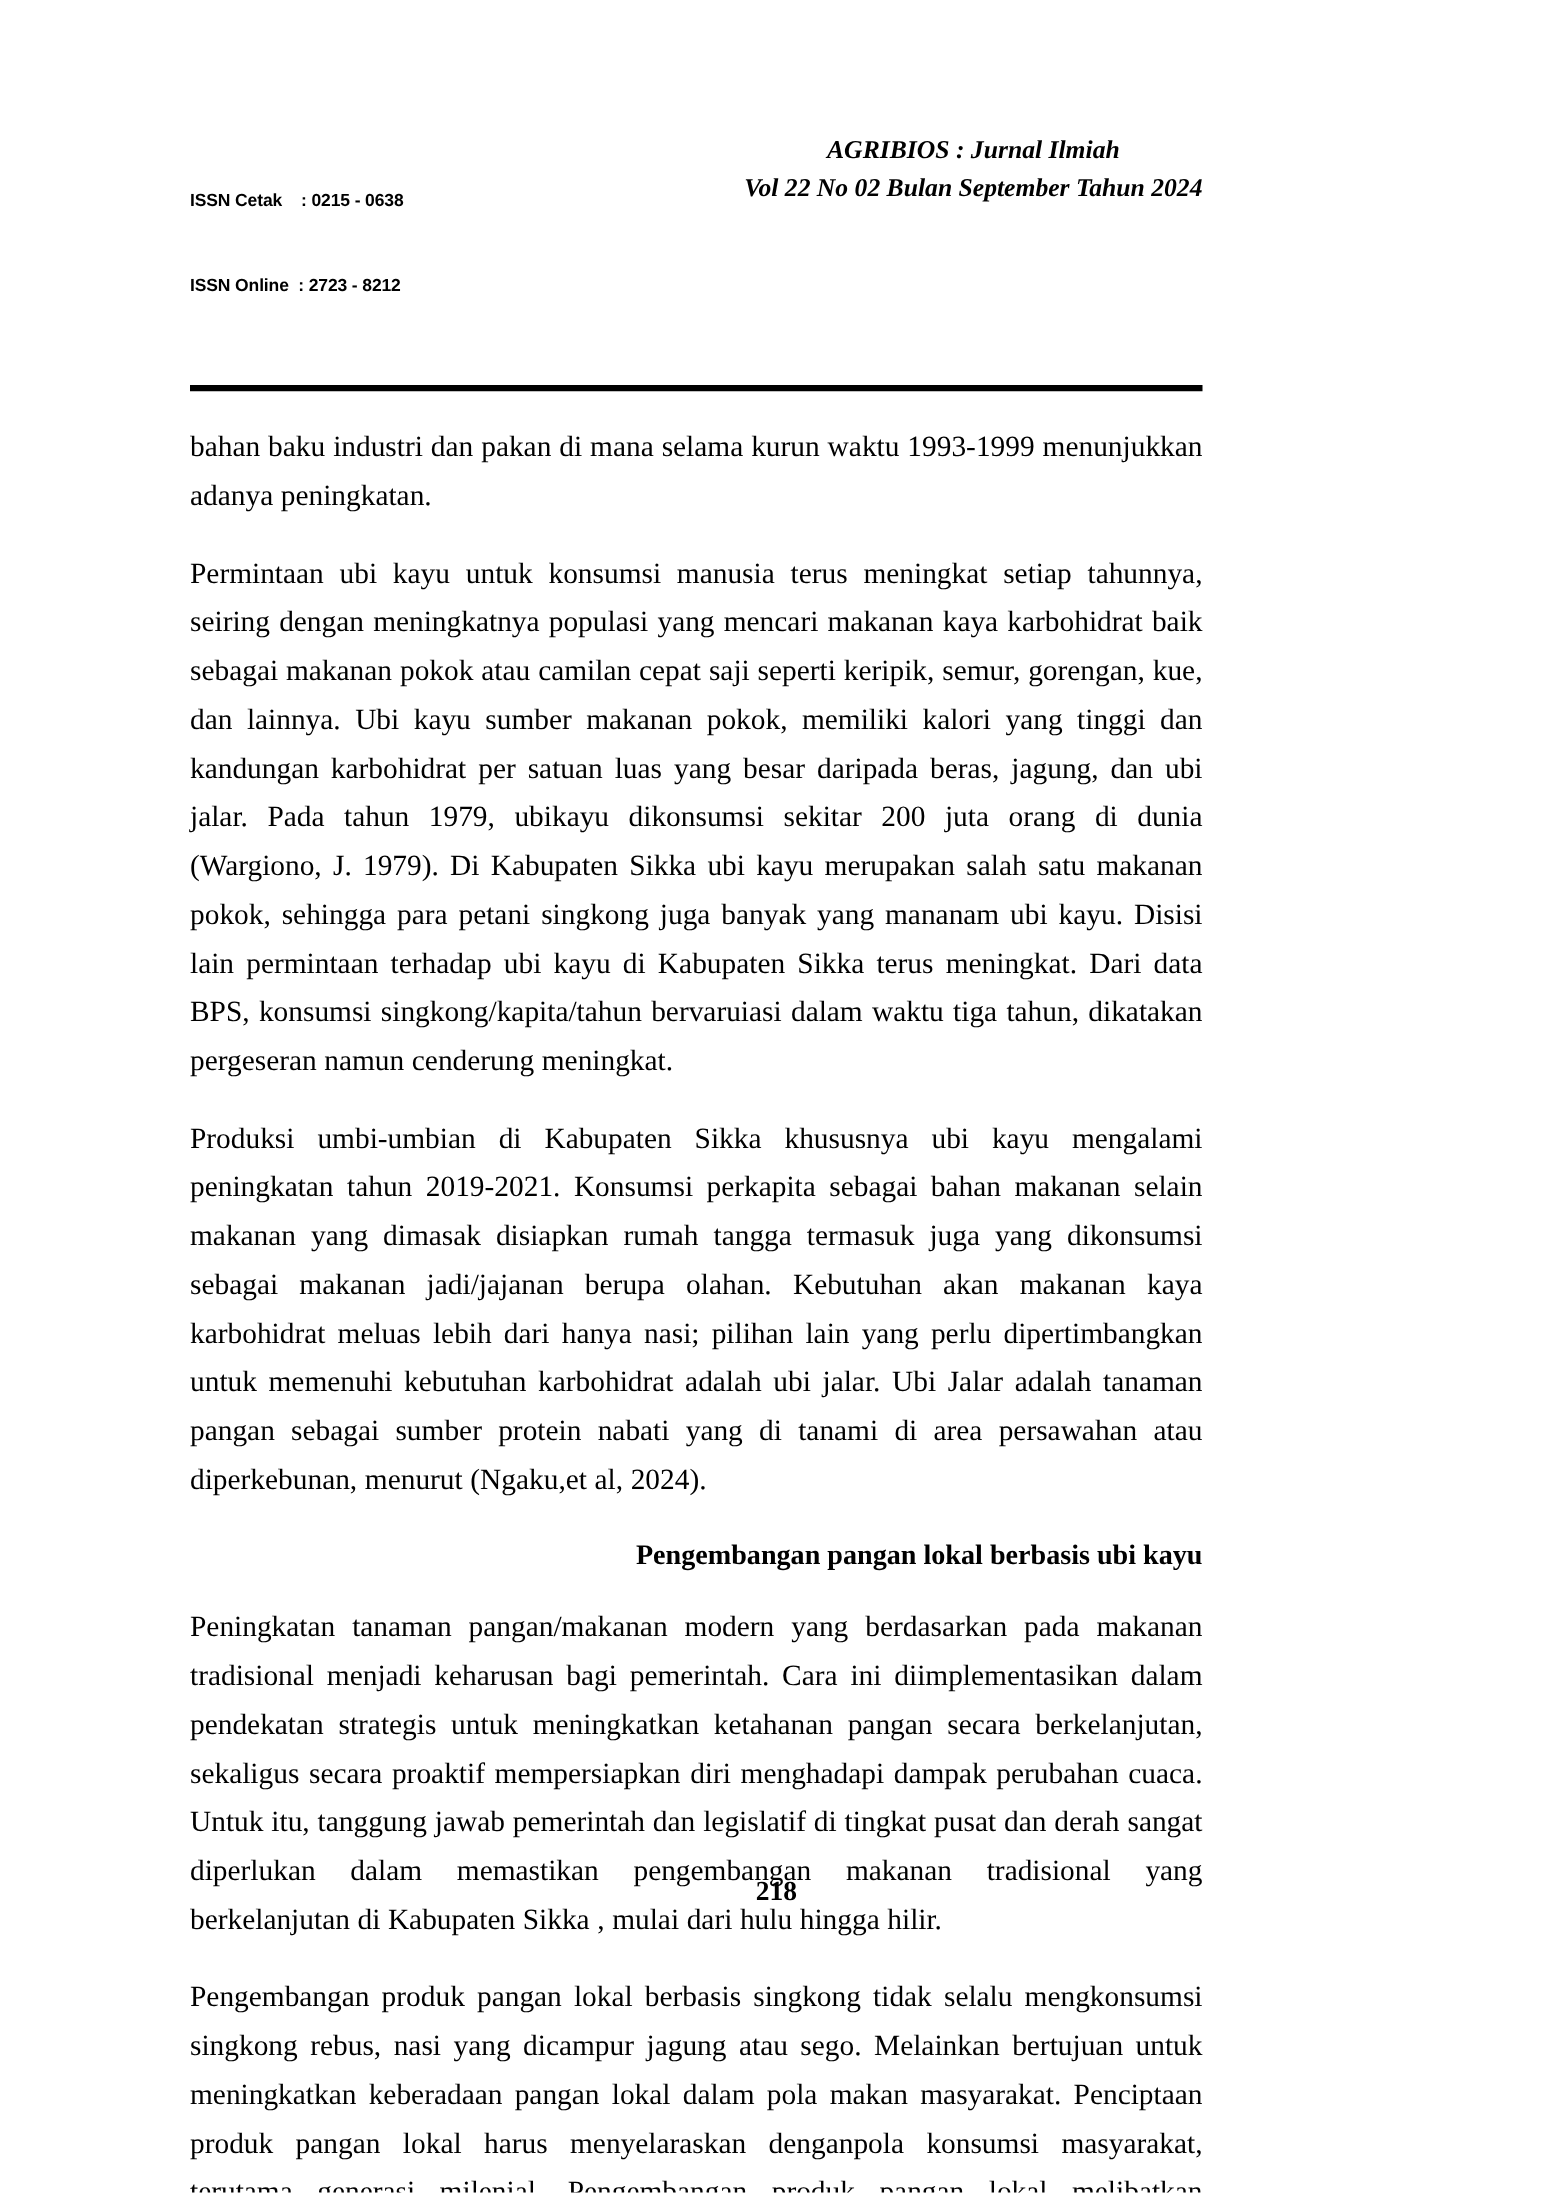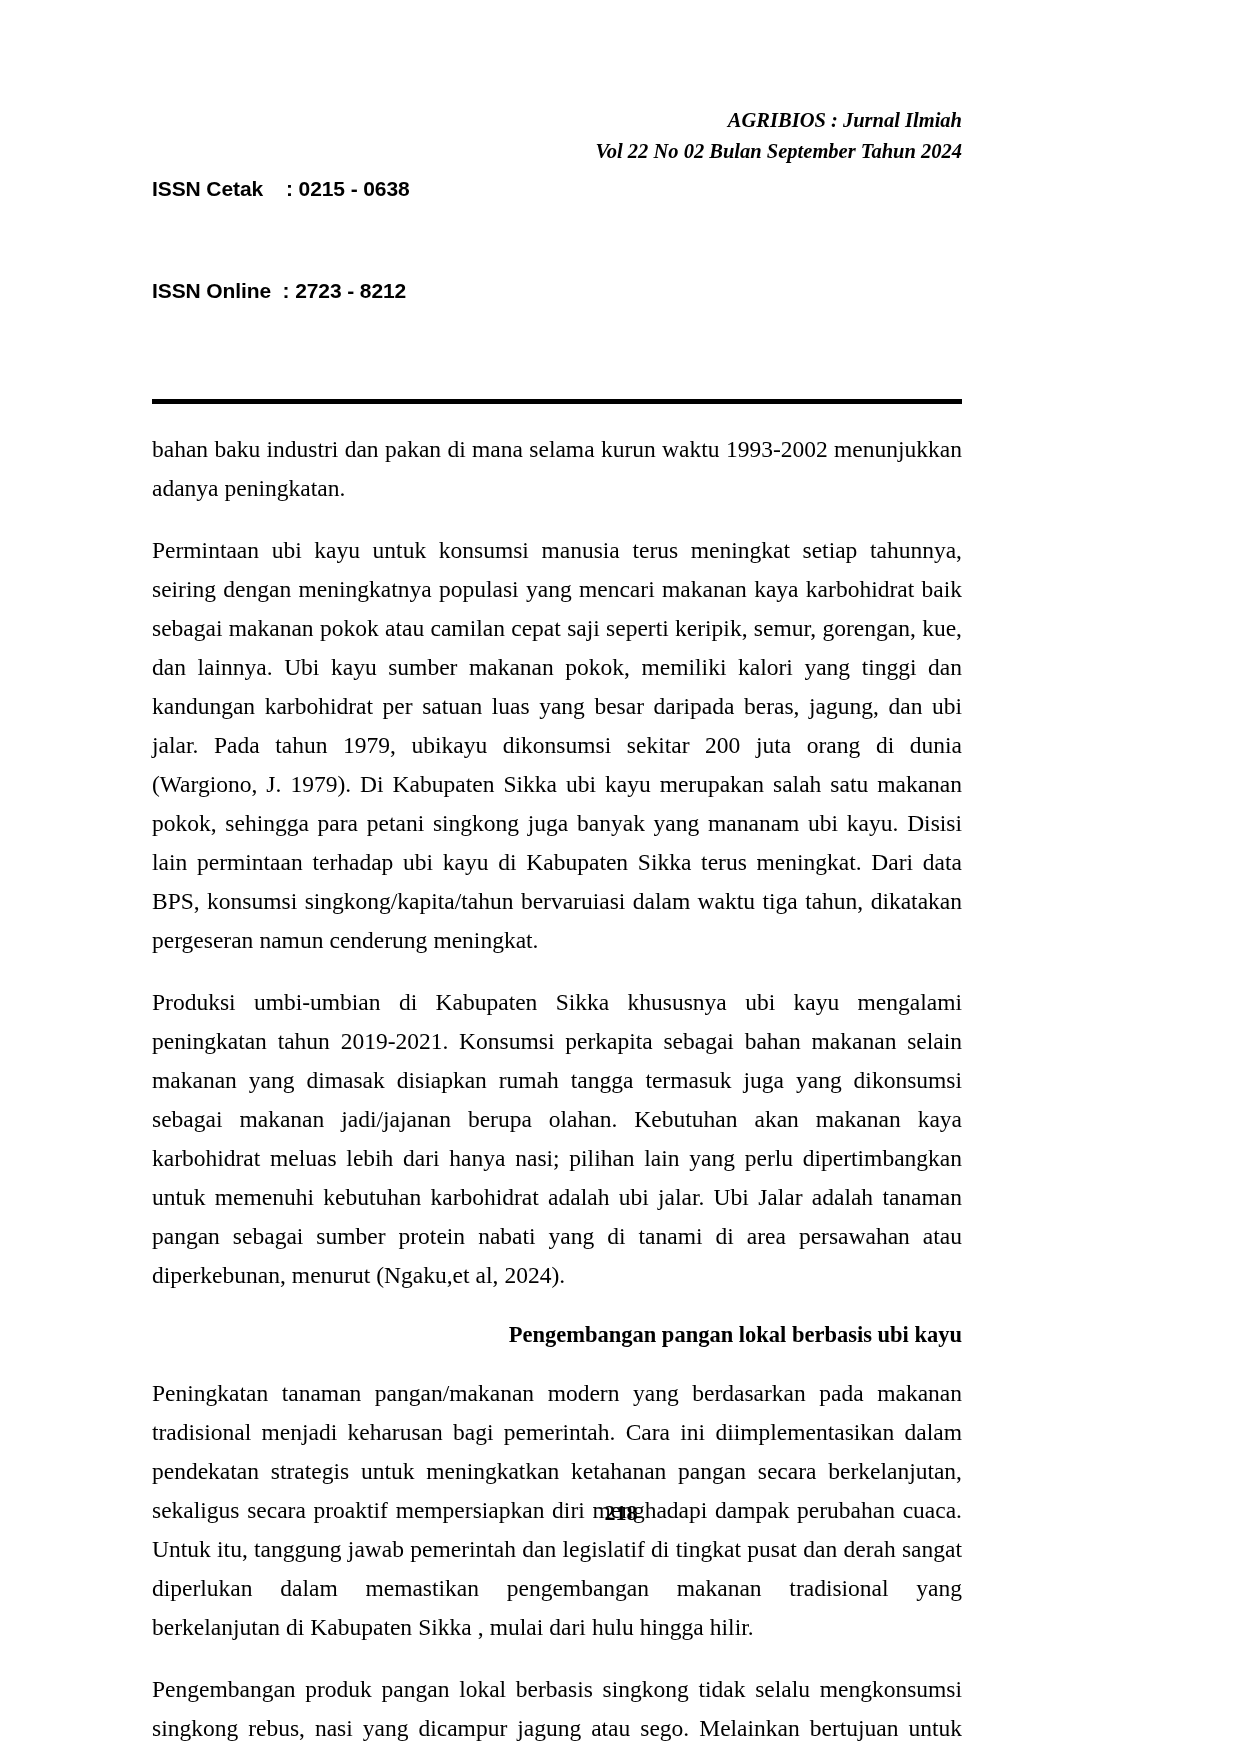--- a/index.html
+++ b/index.html
@@ -32,30 +32,30 @@
   
   .header {
     display: flex;
     justify-content: space-between;
     align-items: flex-start;
     padding-top: 104px;
   }
   .issn-block {
     font-family: "Liberation Sans", "DejaVu Sans", sans-serif;
     font-weight: bold;
-    font-size: 21px;
+    font-size: 14px;
     line-height: 1.62;
     letter-spacing: -0.1px;
     white-space: pre;
   }
   .issn-line {
     display: block;
   }
   .journal-block {
-    text-align: right;
+    text-align: center;
     font-family: "Liberation Serif", "DejaVu Serif", serif;
     font-weight: bold;
     font-style: italic;
     font-size: 20.5px;
     line-height: 1.52;
     padding-top: 1px;
   }
   .journal-line {
     display: block;
     white-space: nowrap;
@@ -116,21 +116,21 @@
       </div>
       <div class="journal-block">
         <span class="journal-line">AGRIBIOS : Jurnal Ilmiah</span>
         <span class="journal-line">Vol 22 No 02 Bulan September Tahun 2024</span>
       </div>
     </div>
 
     <div class="rule"></div>
 
     <div class="body-text">
-      <p class="para">bahan baku industri dan pakan di mana selama kurun waktu 1993-2002 menunjukkan adanya peningkatan.</p>
+      <p class="para">bahan baku industri dan pakan di mana selama kurun waktu 1993-1999 menunjukkan adanya peningkatan.</p>
       <p class="para">Permintaan ubi kayu untuk konsumsi manusia terus meningkat setiap tahunnya, seiring dengan meningkatnya populasi yang mencari makanan kaya karbohidrat baik sebagai makanan pokok atau camilan cepat saji seperti keripik, semur, gorengan, kue, dan lainnya. Ubi kayu sumber makanan pokok, memiliki kalori yang tinggi dan kandungan karbohidrat per satuan luas yang  besar daripada beras, jagung, dan ubi jalar. Pada tahun 1979, ubikayu dikonsumsi sekitar 200 juta orang di dunia  (Wargiono, J. 1979). Di Kabupaten Sikka ubi kayu merupakan salah satu makanan pokok, sehingga para petani singkong juga banyak yang mananam ubi kayu. Disisi lain permintaan terhadap ubi kayu di Kabupaten Sikka terus meningkat.  Dari data BPS, konsumsi singkong/kapita/tahun bervaruiasi dalam waktu tiga tahun, dikatakan pergeseran namun cenderung meningkat.</p>
       <p class="para">Produksi umbi-umbian di Kabupaten Sikka khususnya ubi kayu mengalami peningkatan tahun 2019-2021. Konsumsi perkapita sebagai bahan makanan selain makanan yang dimasak disiapkan rumah tangga termasuk juga yang dikonsumsi sebagai makanan jadi/jajanan berupa olahan.   Kebutuhan akan makanan kaya karbohidrat meluas lebih dari hanya nasi; pilihan lain yang perlu dipertimbangkan untuk memenuhi kebutuhan karbohidrat adalah ubi jalar. Ubi Jalar adalah tanaman pangan sebagai sumber protein nabati yang di tanami di area persawahan atau diperkebunan, menurut (Ngaku,et al, 2024).</p>
 
       <h3 class="section-heading">Pengembangan pangan lokal berbasis ubi kayu</h3>
 
       <p class="para">Peningkatan tanaman pangan/makanan modern yang berdasarkan pada makanan tradisional menjadi keharusan bagi pemerintah. Cara ini diimplementasikan dalam pendekatan strategis untuk meningkatkan ketahanan pangan secara berkelanjutan, sekaligus secara proaktif mempersiapkan diri menghadapi dampak perubahan cuaca. Untuk itu, tanggung jawab  pemerintah dan legislatif di tingkat pusat dan derah sangat diperlukan dalam memastikan pengembangan makanan tradisional yang  berkelanjutan  di Kabupaten Sikka , mulai dari hulu hingga hilir.</p>
       <p class="para">Pengembangan produk pangan lokal berbasis singkong tidak   selalu mengkonsumsi singkong rebus, nasi yang dicampur jagung atau sego. Melainkan bertujuan untuk meningkatkan keberadaan pangan lokal dalam pola makan masyarakat. Penciptaan produk pangan lokal harus menyelaraskan denganpola konsumsi masyarakat, terutama generasi milenial. Pengembangan produk pangan lokal melibatkan serangkaian strategi yang dapat  meningkatkan kualitas, nilai tambah, dan meningkatkan daya saing produk tersebut. Beberapa cara yang dapat</p>
     </div>
 
   </div>

